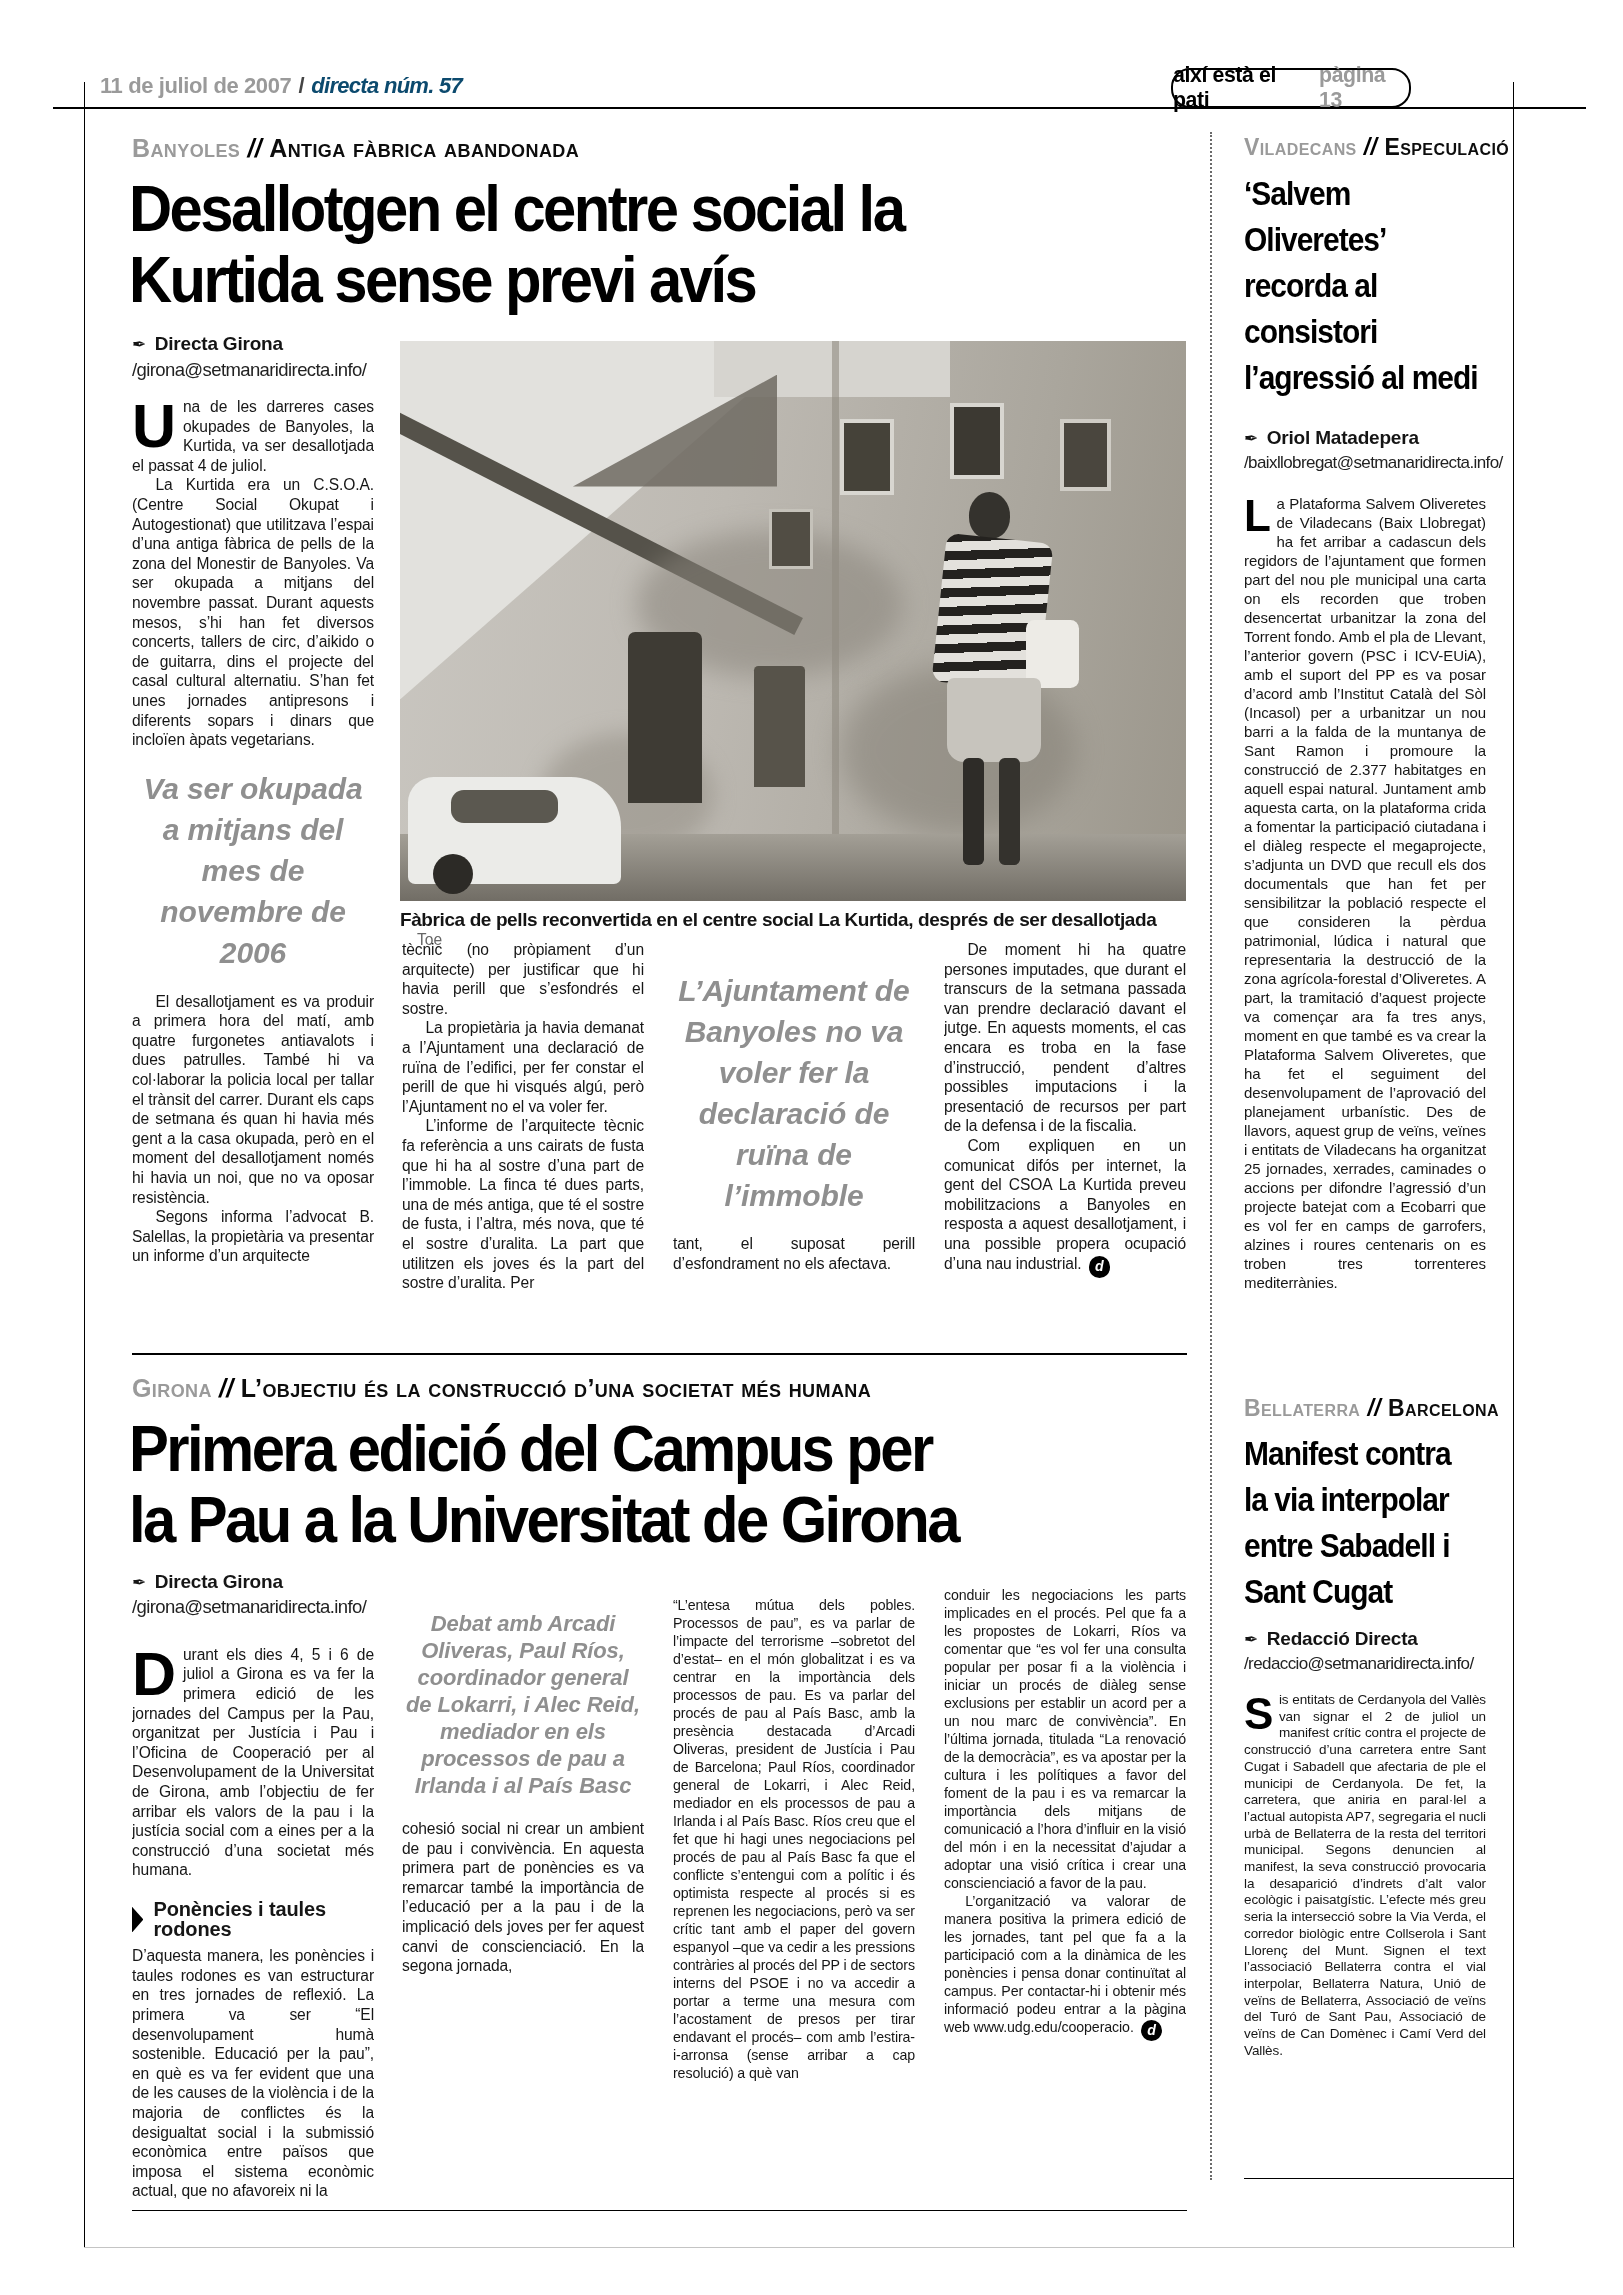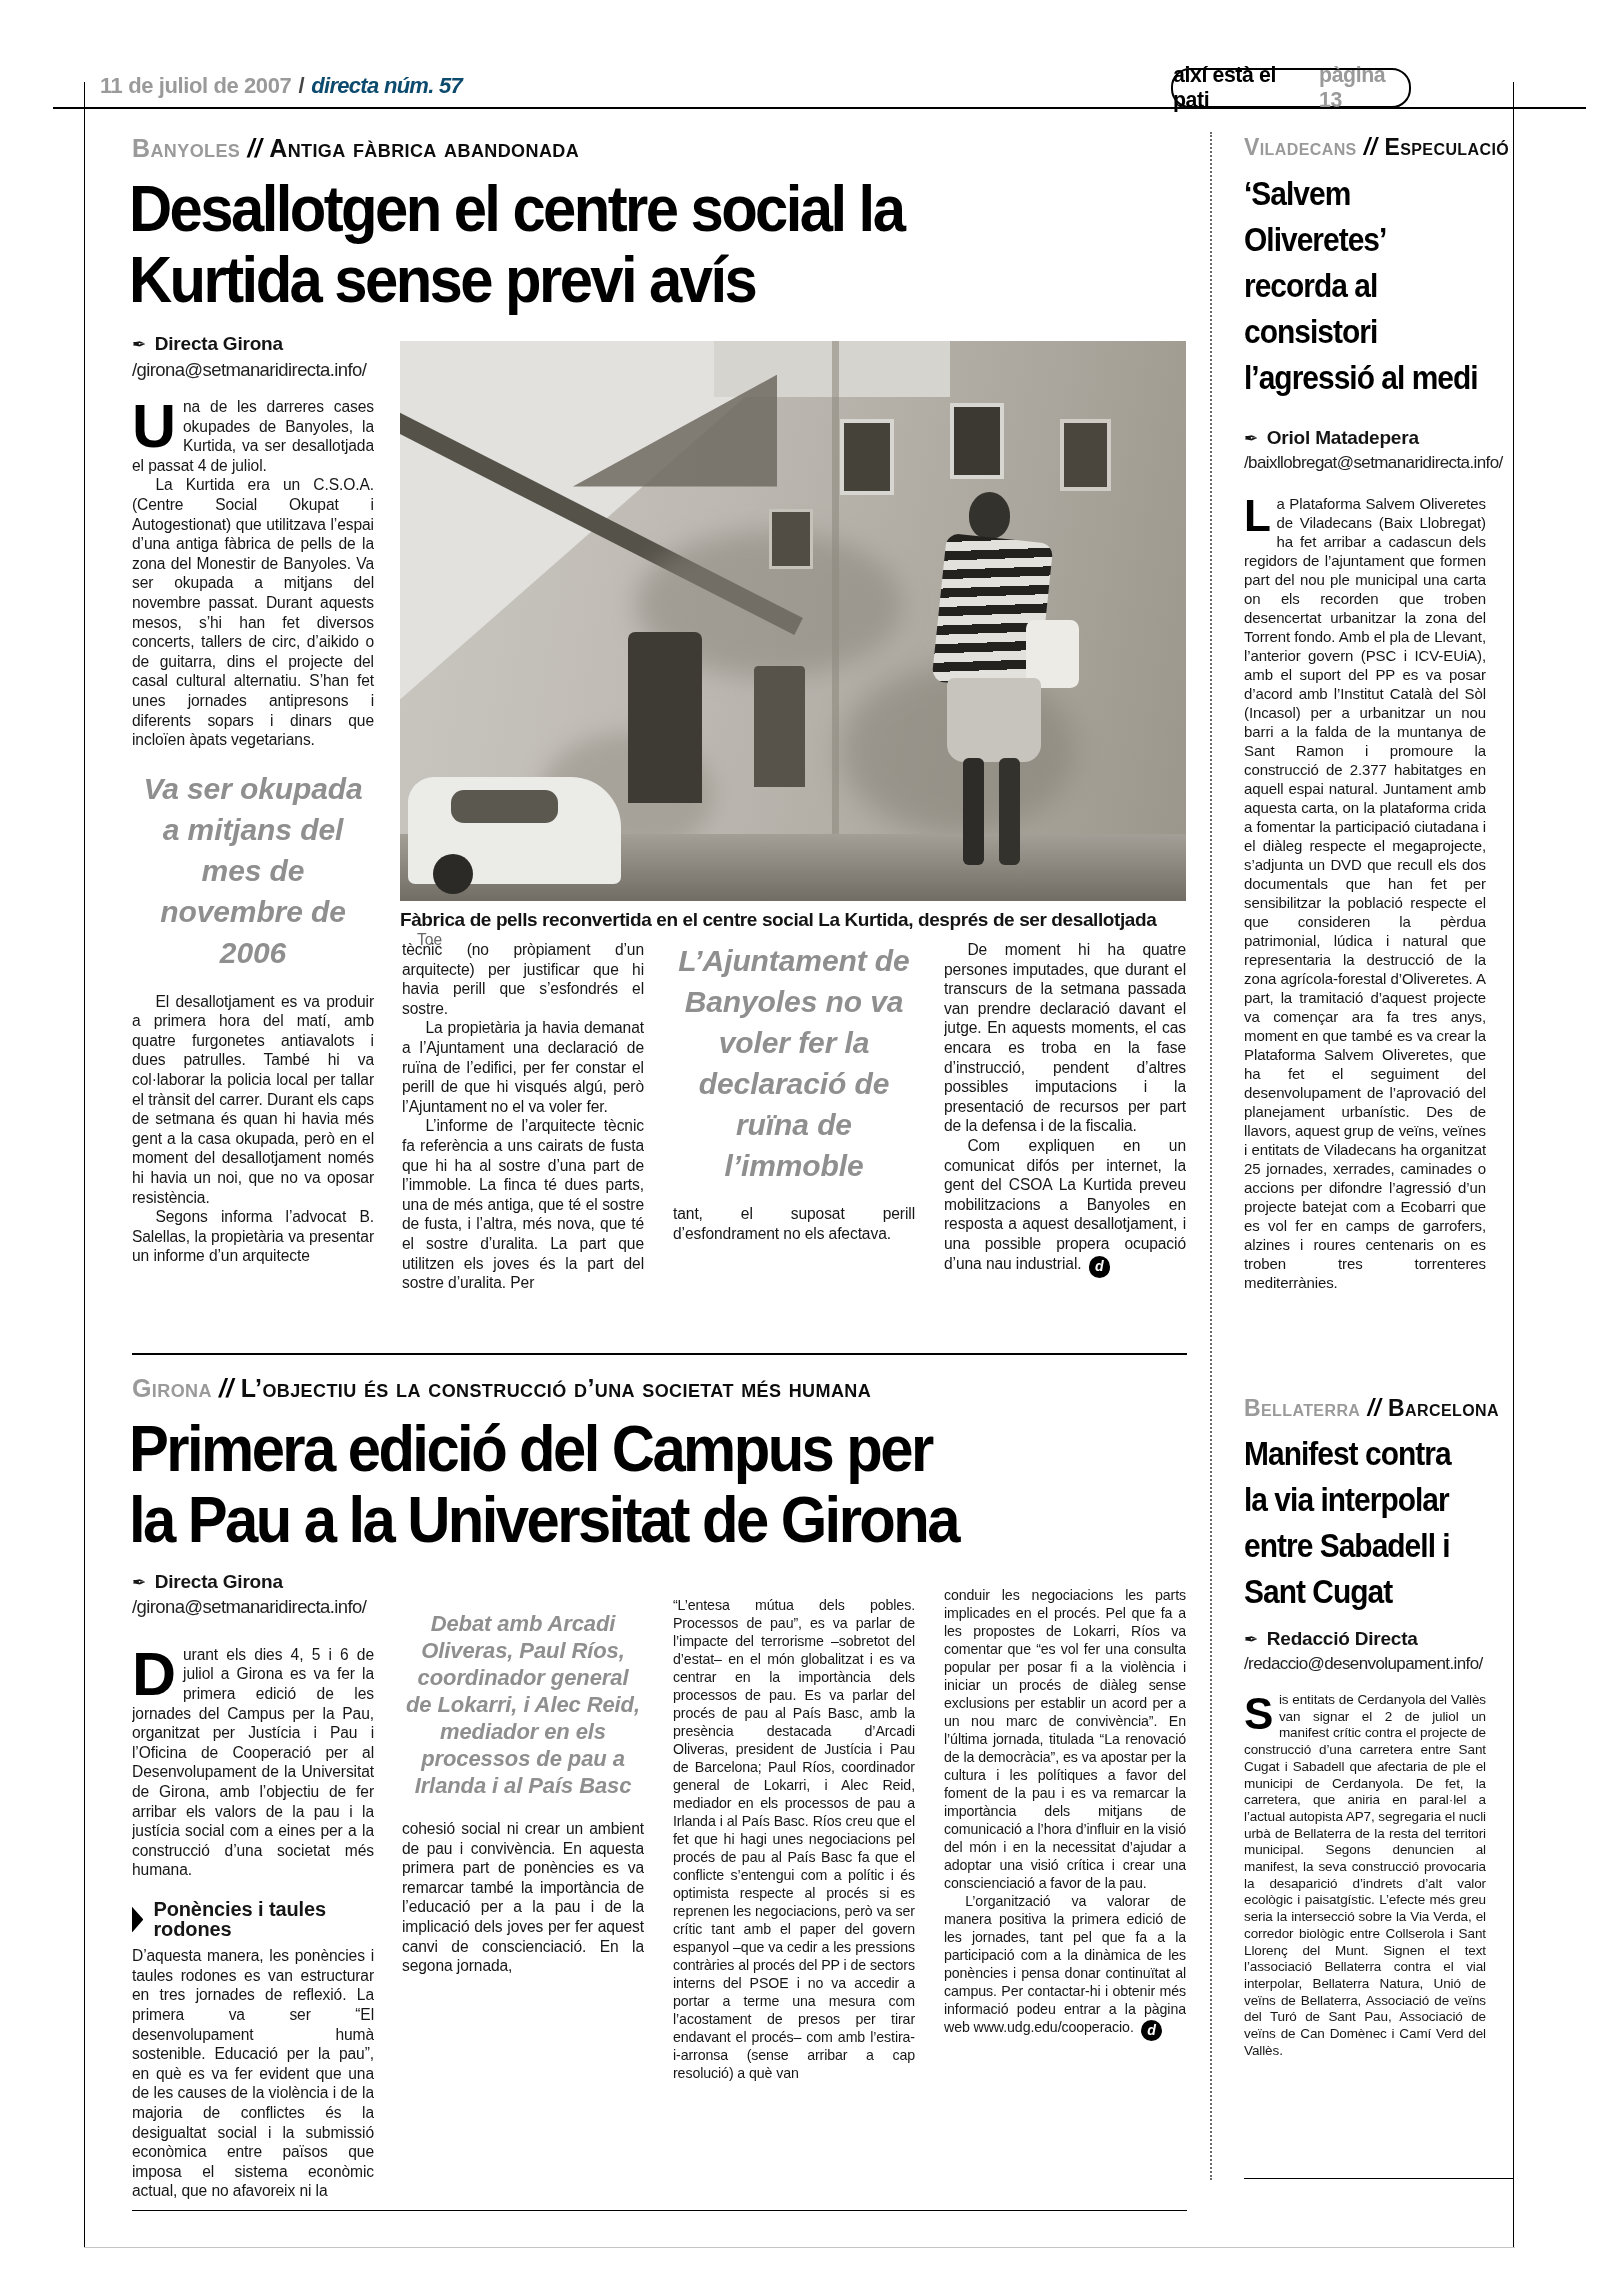--- a/index.html
+++ b/index.html
@@ -175,21 +175,21 @@
     <p class="ind">El desallotjament es va produir a primera hora del matí, amb quatre furgonetes antiavalots i dues patrulles. També hi va col·laborar la policia local per tallar el trànsit del carrer. Durant els caps de setmana és quan hi havia més gent a la casa okupada, però en el moment del desallotjament només hi havia un noi, que no va oposar resistència.</p>
     <p class="ind">Segons informa l’advocat B. Salellas, la propietària va presentar un informe d’un arquitecte</p>
   </div>
 
   <div class="abs bcol" style="left:402px;top:940px;width:242px;height:388px;">
     <p>tècnic (no pròpiament d’un arquitecte) per justificar que hi havia perill que s’esfondrés el sostre.</p>
     <p class="ind">La propietària ja havia demanat a l’Ajuntament una declaració de ruïna de l’edifici, per fer constar el perill de que hi visqués algú, però l’Ajuntament no el va voler fer.</p>
     <p class="ind">L’informe de l’arquitecte tècnic fa referència a uns cairats de fusta que hi ha al sostre d’una part de l’immoble. La finca té dues parts, una de més antiga, que té el sostre de fusta, i l’altra, més nova, que té el sostre d’uralita. La part que utilitzen els joves és la part del sostre d’uralita. Per</p>
   </div>
 
-  <div class="abs bcol" style="left:673px;top:937px;width:242px;height:393px;">
+  <div class="abs bcol" style="left:673px;top:967px;width:242px;height:393px;">
     <div class="pq pq-lg" style="margin-top:2.8px;">L’Ajuntament de Banyoles no va voler fer la declaració de ruïna de l’immoble</div>
     <p>tant, el suposat perill d’esfondrament no els afectava.</p>
   </div>
 
   <div class="abs bcol" style="left:944px;top:940px;width:242px;height:390px;">
     <p class="ind">De moment hi ha quatre persones imputades, que durant el transcurs de la setmana passada van prendre declaració davant el jutge. En aquests moments, el cas encara es troba en la fase d’instrucció, pendent d’altres possibles imputacions i la presentació de recursos per part de la defensa i de la fiscalia.</p>
     <p class="ind"><span>Com expliquen en un comunicat difós per internet, la gent del CSOA La Kurtida preveu mobilitzacions a Banyoles en resposta a aquest desallotjament, i una possible propera ocupació d’una nau industrial.</span><span class="endmark">d</span></p>
   </div>
 
   <div class="abs kicker" style="left:132px;top:1374px;">
@@ -255,21 +255,21 @@
 
   <div class="abs hl hl-side" style="left:1244px;top:1434px;width:306px;">
     <div class="hl-line">Manifest contra</div>
     <div class="hl-line">la via interpolar</div>
     <div class="hl-line">entre Sabadell i</div>
     <div class="hl-line">Sant Cugat</div>
   </div>
 
   <div class="abs byline" style="left:1244px;top:1628px;width:269px;">
     <span class="pen">✒</span><span class="nm">Redacció Directa</span>
-    <span class="em" style="font-size:17px;">/redaccio@desenvolupament.info/</span>
+    <span class="em" style="font-size:17px;">/redaccio@setmanaridirecta.info/</span>
   </div>
 
   <div class="abs bcol side-body dense2" style="left:1244px;top:1692px;width:242px;height:473px;">
     <p><span class="dropcap sm">S</span><span>is entitats de Cerdanyola del Vallès van signar el 2 de juliol un manifest crític contra el projecte de construcció d’una carretera entre Sant Cugat i Sabadell que afectaria de ple el municipi de Cerdanyola. De fet, la carretera, que aniria en paral·lel a l’actual autopista AP7, segregaria el nucli urbà de Bellaterra de la resta del territori municipal. Segons denuncien al manifest, la seva construcció provocaria la desaparició d’indrets d’alt valor ecològic i paisatgístic. L’efecte més greu seria la intersecció sobre la Via Verda, el corredor biològic entre Collserola i Sant Llorenç del Munt. Signen el text l’associació Bellaterra contra el vial interpolar, Bellaterra Natura, Unió de veïns de Bellaterra, Associació de veïns del Turó de Sant Pau, Associació de veïns de Can Domènec i Camí Verd del Vallès.</span></p>
   </div>
 
 </div>
 
 
 </body></html>

